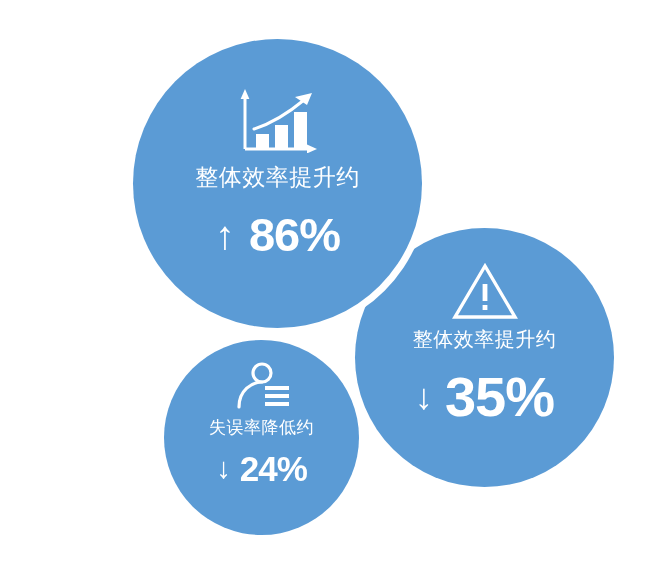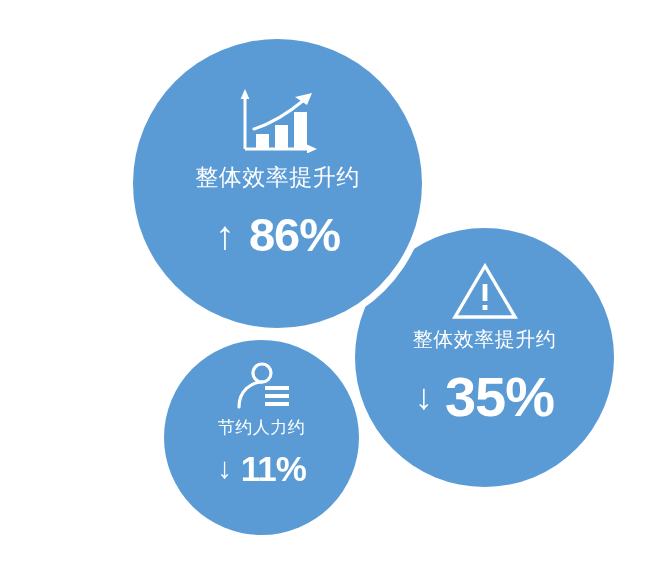--- a/index.html
+++ b/index.html
@@ -181,21 +181,21 @@
         <circle cx="31" cy="11" r="9" fill="none" stroke="#ffffff" stroke-width="3.2"></circle>
 
         <path d="M8 45 C 8 28, 21 20, 31 20" fill="none" stroke="#ffffff" stroke-width="3.2" stroke-linecap="round"></path>
 
         <rect x="34" y="24" width="24" height="4" fill="#ffffff"></rect>
         <rect x="34" y="32" width="24" height="4" fill="#ffffff"></rect>
         <rect x="34" y="40" width="24" height="4" fill="#ffffff"></rect>
       </svg>
     </span>
 
-    <div class="bubble-caption">节约人力约</div>
+    <div class="bubble-caption">失误率降低约</div>
 
     <div class="bubble-metric">
       <span class="metric-arrow">↓</span>
-      <span class="metric-value">11%</span>
+      <span class="metric-value">24%</span>
     </div>
   </div>
 
 </div>
 
 </body></html>

